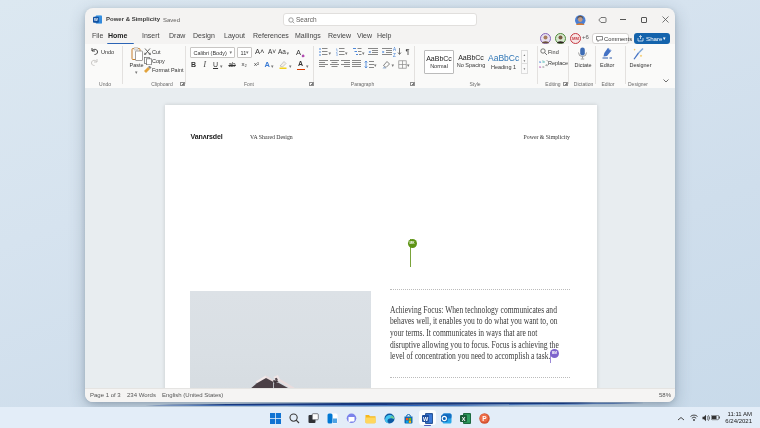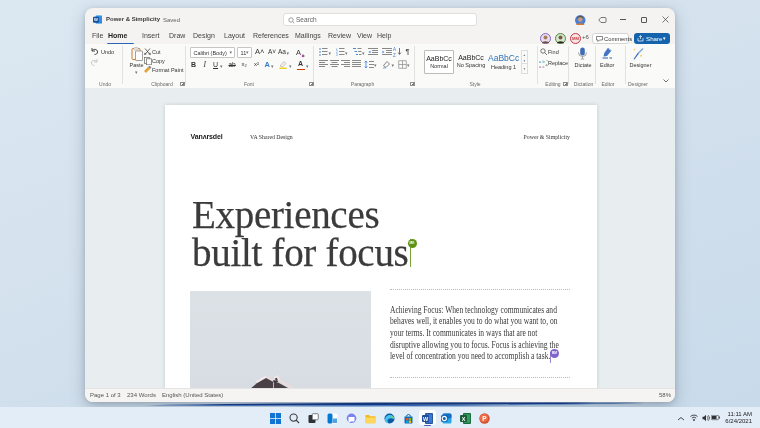--- a/index.html
+++ b/index.html
@@ -370,21 +370,20 @@
         <path d="M0.5,0.5 L3,3 L5.5,0.5" fill="none" stroke="#5f5f5f" stroke-width="0.9"></path>
       </svg>
   </div>
   <div id="docarea">
     <div id="page">
 
       <div class="abs" style="left:25.5px; top:27.5px; font-size:7px; font-weight:bold; color:#1a1a1a; letter-spacing:-0.1px;">Vanʌrsdel</div>
       <div class="serif abs" style="left:85px; top:28.5px; font-size:5.8px; color:#333;">VA Shared Design</div>
       <div class="serif abs" style="left:305px; top:28.5px; width:100px; text-align:right; font-size:5.8px; color:#333;">Power &amp; Simplicity</div>
 
-      <div class="serif abs" style="left:27px; top:91px; font-size:39px; line-height:37.5px; letter-spacing:-0.3px; color:#3b3b3b; -webkit-text-stroke:0.25px #3b3b3b;">Experiences<br>built for focus</div>
 
       <div class="abs" style="left:244.5px; top:134px; width:1.5px; height:28px; background:#7aa33a;"></div>
       <div class="abs" style="left:242.5px; top:133.5px; width:9px; height:9px; border-radius:50%; background:#5e9414; color:#fff; font-size:3.2px; font-weight:bold; text-align:center; line-height:9px;">MK</div>
 
       <div class="abs" style="left:25px; top:186px; width:181px; height:104px; background:linear-gradient(180deg,#dce1e6 0%,#d9dfe4 60%,#d6dce1 100%); overflow:hidden;">
         <svg width="181" height="104" viewBox="0 0 181 104">
           <polygon points="75.8,84.6 65.6,90.6 67.7,92.6 76.1,87.2" fill="#f2e9ea"></polygon>
           <polygon points="75.8,84.6 84.5,89.5 83.4,91.2 76.1,87.2" fill="#e8dcdd"></polygon>
           <polygon points="76,86.9 66.8,92.3 59.8,98.2 59,104 83.5,104 83,90.8" fill="#4b4046"></polygon>
           <polygon points="83.5,85.9 87.9,83.9 90.6,89.7 86.2,91.7" fill="#efe5e6"></polygon>

